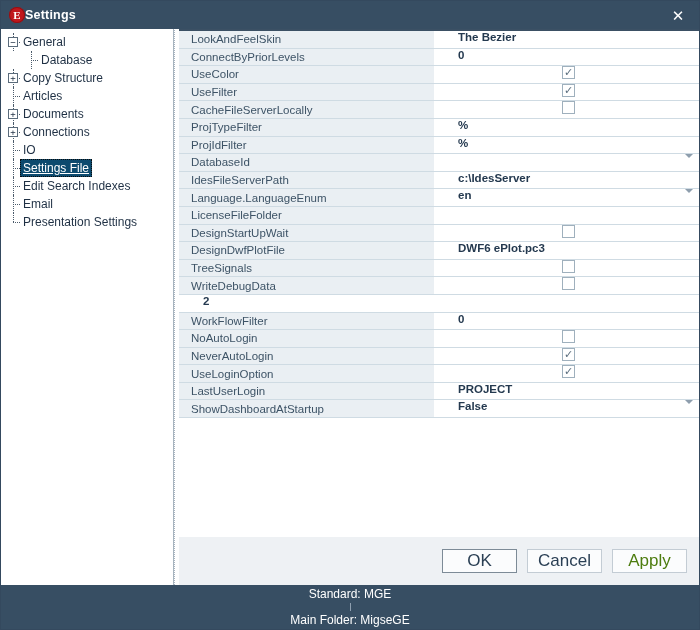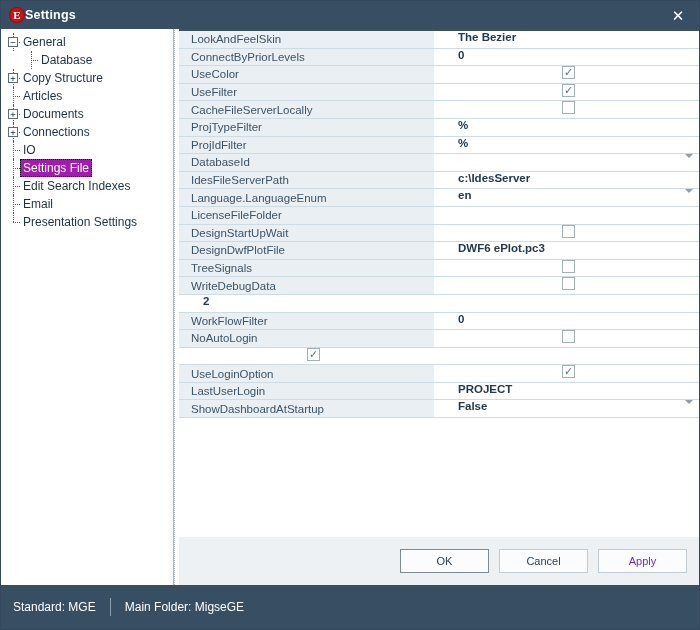--- a/index.html
+++ b/index.html
@@ -121,24 +121,25 @@
     text-align: center;
     color: #1f3044;
     font-family: "DejaVu Sans Mono", monospace;
     cursor: pointer;
   }
   .tree-label {
     padding: 0 3px;
     line-height: 18px;
   }
   .tree-item.selected .tree-label {
-    background: #a21caf;
+    background: #0c4a6e;
     color: #ffffff;
     outline: 1px dotted #0b0b0b;
     outline-offset: -1px;
+    text-decoration: underline;
   }
   .tree-item.indent1 { padding-left: 24px; }
 
   
   #splitter {
     width: 8px; min-width: 8px;
     background: #ffffff;
     background-image:
       repeating-linear-gradient(0deg, #9aa7b4 0 1px, transparent 1px 2px),
       repeating-linear-gradient(90deg, #9aa7b4 0 1px, transparent 1px 2px);
@@ -229,44 +230,45 @@
     height: 48px;
     min-height: 48px;
     background: #eef1f4;
     display: flex;
     align-items: center;
     justify-content: flex-end;
     padding-right: 12px;
     gap: 10px;
   }
   .btn {
-    width: 89px;
+    width: 75px;
     height: 24px;
-    font-size: 11px;
+    font-size: 17px;
     background: #fbfcfd;
     border: 1px solid #c3ccd4;
     color: #2a3f54;
     display: flex;
     align-items: center;
     justify-content: center;
     cursor: pointer;
     font-family: "Liberation Sans", sans-serif;
   }
   .btn.default { border: 1px solid #7d8b97; }
-  .btn.disabled { color: #6d28d9; cursor: default; }
+  .btn.disabled { color: #4d7c0f; cursor: default; }
 
   
   #statusbar {
     height: 44px;
     min-height: 28px;
     background: #374e63;
     display: flex;
     align-items: center;
     color: #ffffff;
     font-size: 12px;
+    flex-direction: column;
   }
   .status-seg {
     padding: 0 12px;
     display: flex;
     align-items: center;
     height: 100%;
   }
   #status-sep {
     width: 1px;
     height: 18px;
@@ -468,20 +470,21 @@
               <span>0</span>
             </div>
           </div>
           <div class="row">
             <div class="cell-name">NoAutoLogin</div>
             <div class="cell-value is-check">
               <div class="chk"></div>
             </div>
           </div>
           <div class="row">
+            <div class="cell-name">NeverAutoLogin</div>
             <div class="cell-value is-check">
               <div class="chk">
                 <span class="tick">✓</span>
               </div>
             </div>
           </div>
           <div class="row">
             <div class="cell-name">UseLoginOption</div>
             <div class="cell-value is-check">
               <div class="chk">

